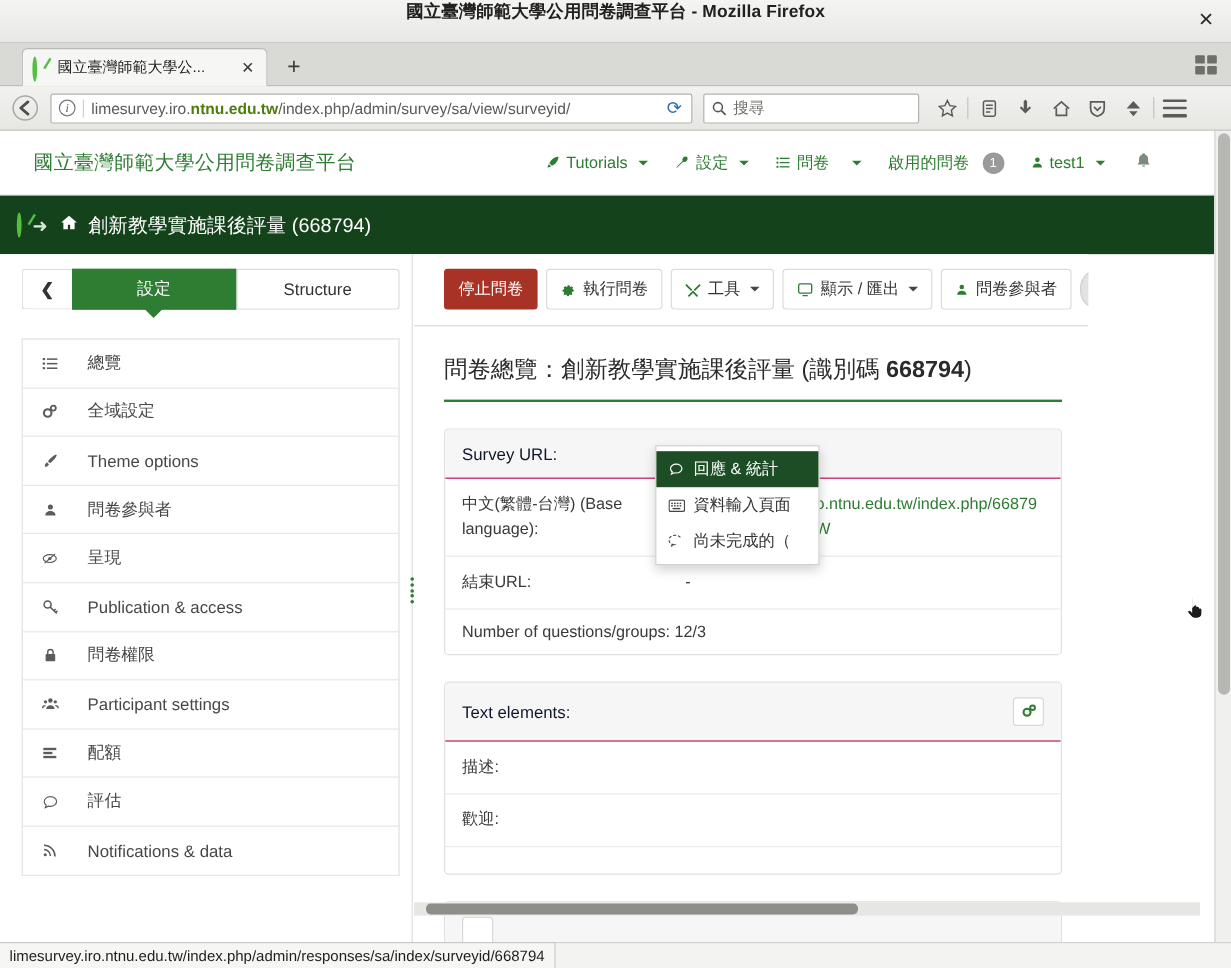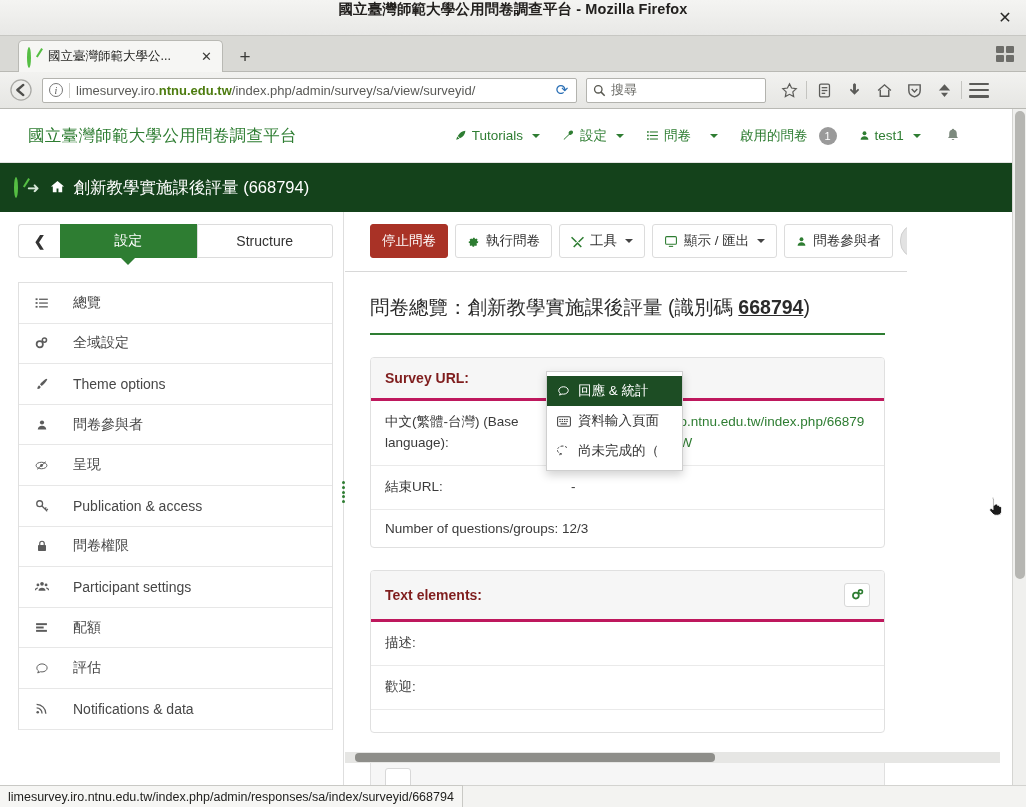--- a/index.html
+++ b/index.html
@@ -166,30 +166,30 @@
     display:inline-flex; align-items:center; gap:6px; padding:0 11px; font-size:13.5px; white-space:nowrap;
   }
   .btn .bi{ color:#2e7d32; font-size:13px; display:inline-flex;}
   .btn.danger{ background:#a93226; border-color:#a93226; color:#fff; font-size:13.5px;}
   .btn.open{ background:#e2e2e2; border-color:#cfcfcf;border-radius:16px;}
   .caret-d{ border-left:4px solid transparent;border-right:4px solid transparent;
     border-top:4.5px solid #444; display:inline-block; margin-left:2px;}
 
   .hdr-sep{ height:1px; background:#d8d8d8; margin:13px 0 0 0; }
   .page-h{ margin:22px 0 0 25px; font-size:19.5px; color:#2b2b2b;}
-  .page-h b{ font-weight:700;text-decoration:underline;}
+  .page-h b{ font-weight:700;}
   .h-underline{ height:2px; background:#2e7d32; margin:12px 22px 0 25px;}
 
   .panel{
     margin:22px 22px 0 25px; border:1px solid #e0e0e0; border-radius:4px; background:#fff;
     overflow:hidden;
   }
   .panel-head{
-    background:#f6f6f6; border-bottom:3px solid #be185d; padding:12px 14px; font-size:14px;
-    font-weight:700; color:#7f1d1d; display:flex; align-items:center; justify-content:space-between;
+    background:#f6f6f6; border-bottom:1px solid #be185d; padding:12px 14px; font-size:14px;
+    font-weight:400; color:#0f172a; display:flex; align-items:center; justify-content:space-between;
   }
   .gear-btn{
     width:26px;height:24px;border:1px solid #d8d8d8;border-radius:3px;background:#fff;
     display:flex;align-items:center;justify-content:center;
   }
   .gear-btn svg{ fill:#2e7d32; width:13px;height:13px;}
   .prow{ display:flex; padding:11px 14px; border-bottom:1px solid #eaeaea; font-size:13.5px; color:#3a3a3a;}
   .prow:last-child{ border-bottom:none;}
   .prow .lbl{ width:186px; flex:0 0 186px; line-height:1.55;}
   .prow .val{ flex:1 1 auto; line-height:1.55; word-break:break-all;}

